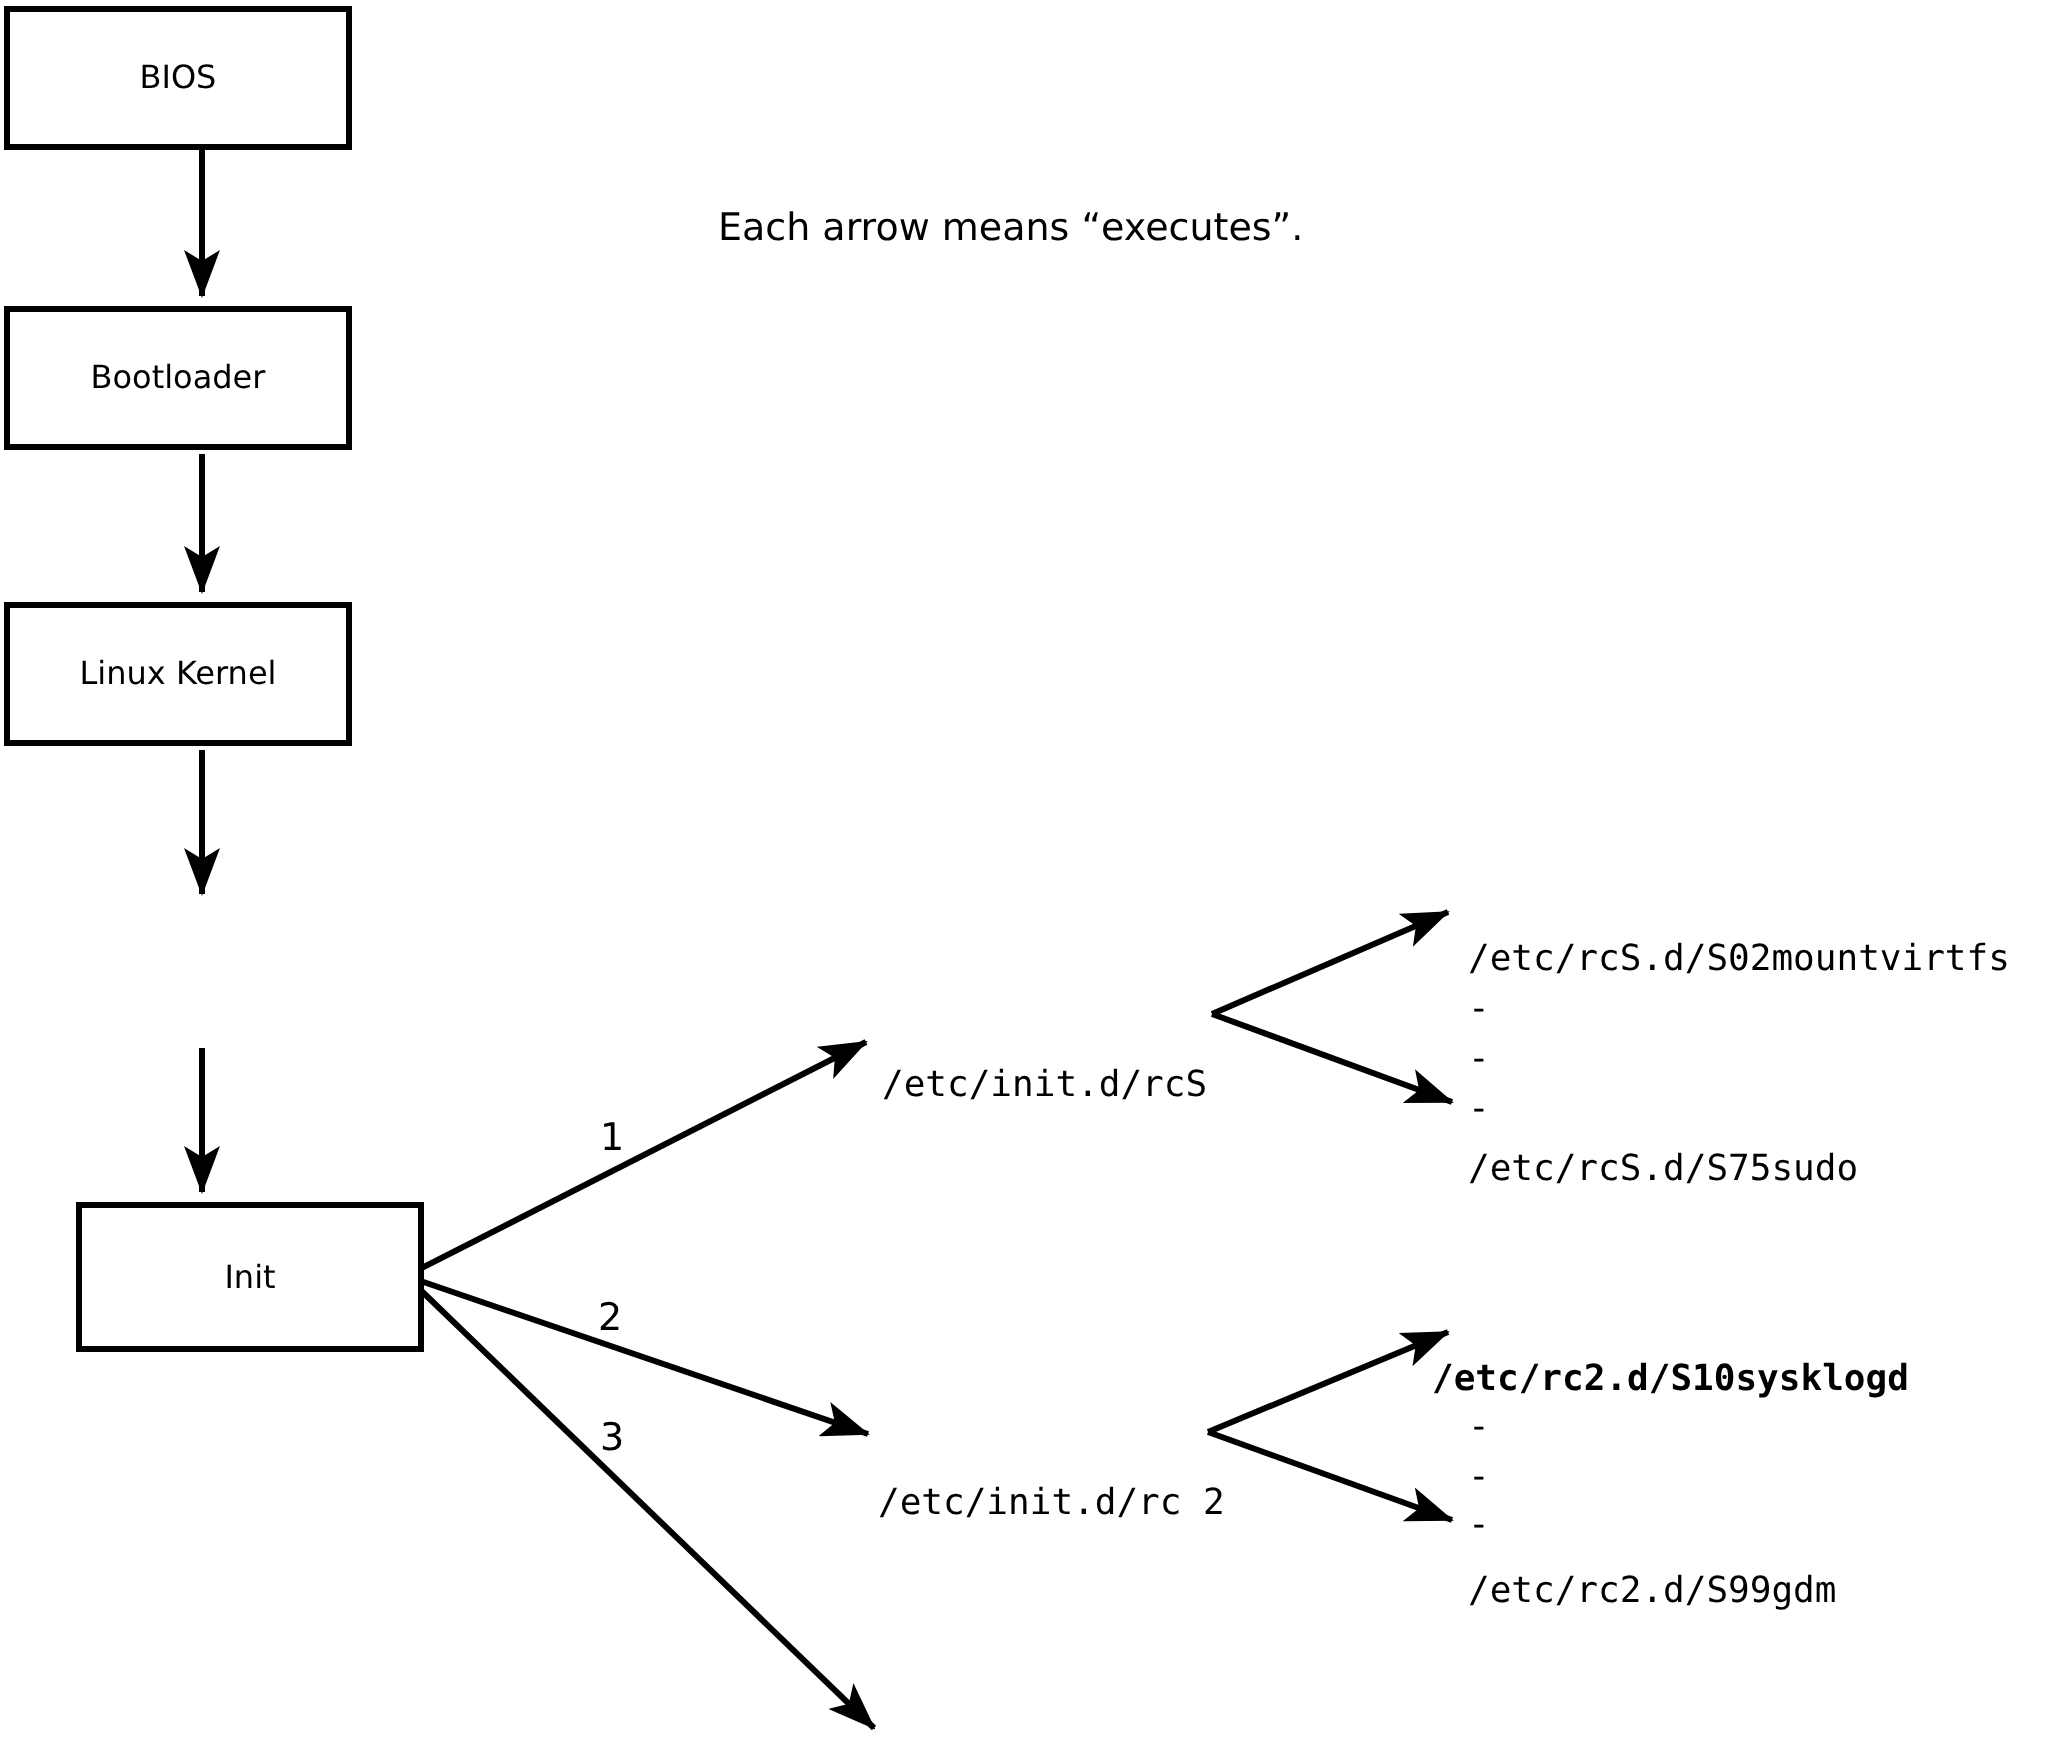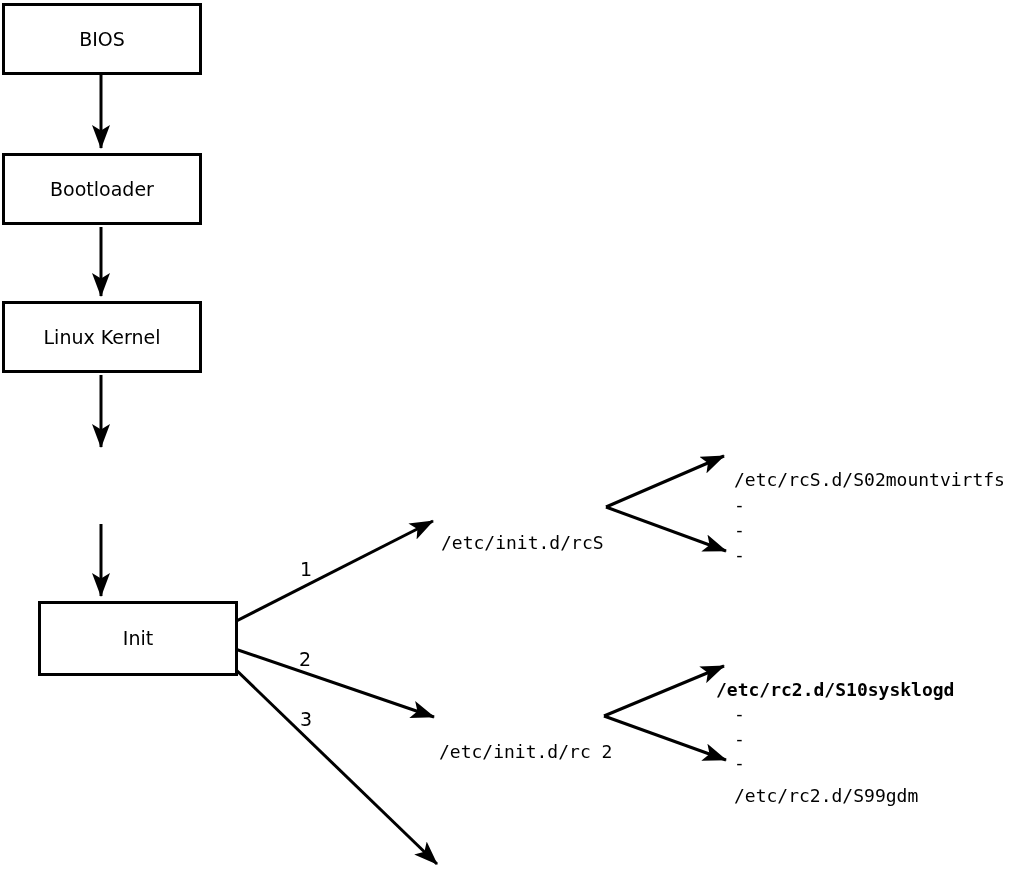--- a/index.html
+++ b/index.html
@@ -18,29 +18,29 @@
   }
   #arrows {
     position: absolute;
     left: 0;
     top: 0;
     pointer-events: none;
   }
   .flow-box {
     position: absolute;
     left: 2px;
-    width: 200px;
+    width: 174px;
     height: 72px;
     background: #ffffff;
     border: 3px solid #000000;
     box-sizing: border-box;
     display: flex;
     align-items: center;
     justify-content: center;
-    font-size: 19px;
+    font-size: 16px;
     line-height: 1;
     white-space: nowrap;
   }
   .caption {
     position: absolute;
     font-size: 19px;
     white-space: nowrap;
   }
   .edge-num {
     position: absolute;
@@ -77,20 +77,21 @@
     <line x1="203" y1="638" x2="434" y2="717" stroke="#000" stroke-width="3" marker-end="url(#ah)"></line>
     <line x1="203" y1="638" x2="437" y2="864" stroke="#000" stroke-width="3" marker-end="url(#ah)"></line>
 
     <line x1="606" y1="507" x2="724" y2="456" stroke="#000" stroke-width="3" marker-end="url(#ah)"></line>
     <line x1="606" y1="507" x2="726" y2="551" stroke="#000" stroke-width="3" marker-end="url(#ah)"></line>
 
     <line x1="604" y1="716" x2="724" y2="666" stroke="#000" stroke-width="3" marker-end="url(#ah)"></line>
     <line x1="604" y1="716" x2="726" y2="760" stroke="#000" stroke-width="3" marker-end="url(#ah)"></line>
   </svg>
 
+  <div class="caption" style="left:359px; top:103px;">Each arrow means “executes”.</div>
 
   <div class="flow-box" style="top:3px;">
     <span>BIOS</span>
   </div>
   <div class="flow-box" style="top:153px;">
     <span>Bootloader</span>
   </div>
   <div class="flow-box" style="top:301px;">
     <span>Linux Kernel</span>
   </div>
@@ -103,20 +104,21 @@
   <div class="edge-num" style="left:300px; top:708px;">3</div>
 
   <div class="mono" style="left:441px; top:496px;">/etc/init.d/rcS</div>
   <div class="mono" style="left:439px; top:705px;">/etc/init.d/rc 2</div>
   <div class="mono" style="left:447px; top:850px;">getty</div>
 
   <div class="mono" style="left:734px; top:433px;">/etc/rcS.d/S02mountvirtfs</div>
   <div class="mono" style="left:734px; top:458px;">-</div>
   <div class="mono" style="left:734px; top:483px;">-</div>
   <div class="mono" style="left:734px; top:508px;">-</div>
+  <div class="mono" style="left:734px; top:538px;">/etc/rcS.d/S75sudo</div>
 
   <div class="mono" style="left:716px; top:643px;font-weight:bold;">/etc/rc2.d/S10sysklogd</div>
   <div class="mono" style="left:734px; top:667px;">-</div>
   <div class="mono" style="left:734px; top:692px;">-</div>
   <div class="mono" style="left:734px; top:716px;">-</div>
   <div class="mono" style="left:734px; top:749px;">/etc/rc2.d/S99gdm</div>
 
 </div>
 
 </body></html>

